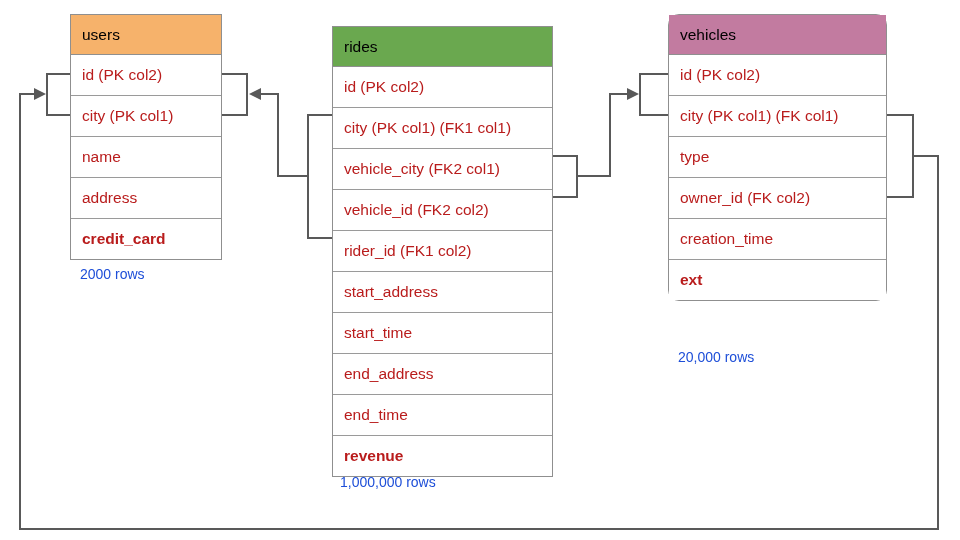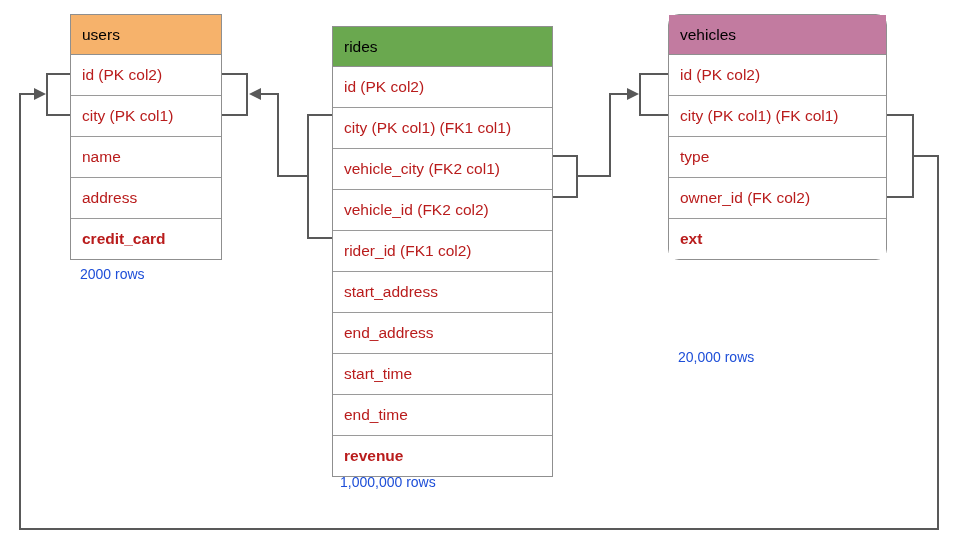--- a/index.html
+++ b/index.html
@@ -57,35 +57,36 @@
 
   <div class="db-table" id="table-rides">
     <div class="tbl-header" style="background: rgb(106, 168, 79);">rides</div>
     <div class="tbl-body">
         <div class="tbl-row">id (PK col2)</div>
         <div class="tbl-row">city (PK col1) (FK1 col1)</div>
         <div class="tbl-row">vehicle_city (FK2 col1)</div>
         <div class="tbl-row">vehicle_id (FK2 col2)</div>
         <div class="tbl-row">rider_id (FK1 col2)</div>
         <div class="tbl-row">start_address</div>
+        <div class="tbl-row">start_time</div>
         <div class="tbl-row">end_address</div>
-        <div class="tbl-row">start_time</div>
         <div class="tbl-row">end_time</div>
         <div class="tbl-row">revenue</div>
       </div>
   </div>
   <div class="row-count" id="rowcount-rides">1,000,000 rows</div>
 
   <div class="db-table" id="table-vehicles">
     <div class="tbl-header" style="background: rgb(194, 123, 160);">vehicles</div>
     <div class="tbl-body">
         <div class="tbl-row">id (PK col2)</div>
         <div class="tbl-row">city (PK col1) (FK col1)</div>
         <div class="tbl-row">type</div>
         <div class="tbl-row">owner_id (FK col2)</div>
+        <div class="tbl-row">creation_time</div>
         <div class="tbl-row">ext</div>
       </div>
   </div>
   <div class="row-count" id="rowcount-vehicles">20,000 rows</div>
 
   <svg class="connectors" viewBox="0 0 960 540">
 
     <g>
       <polyline class="conn" points="222,74 247,74 247,115 222,115"></polyline>
       <polyline class="conn" points="332,115 308,115 308,238 332,238"></polyline>

